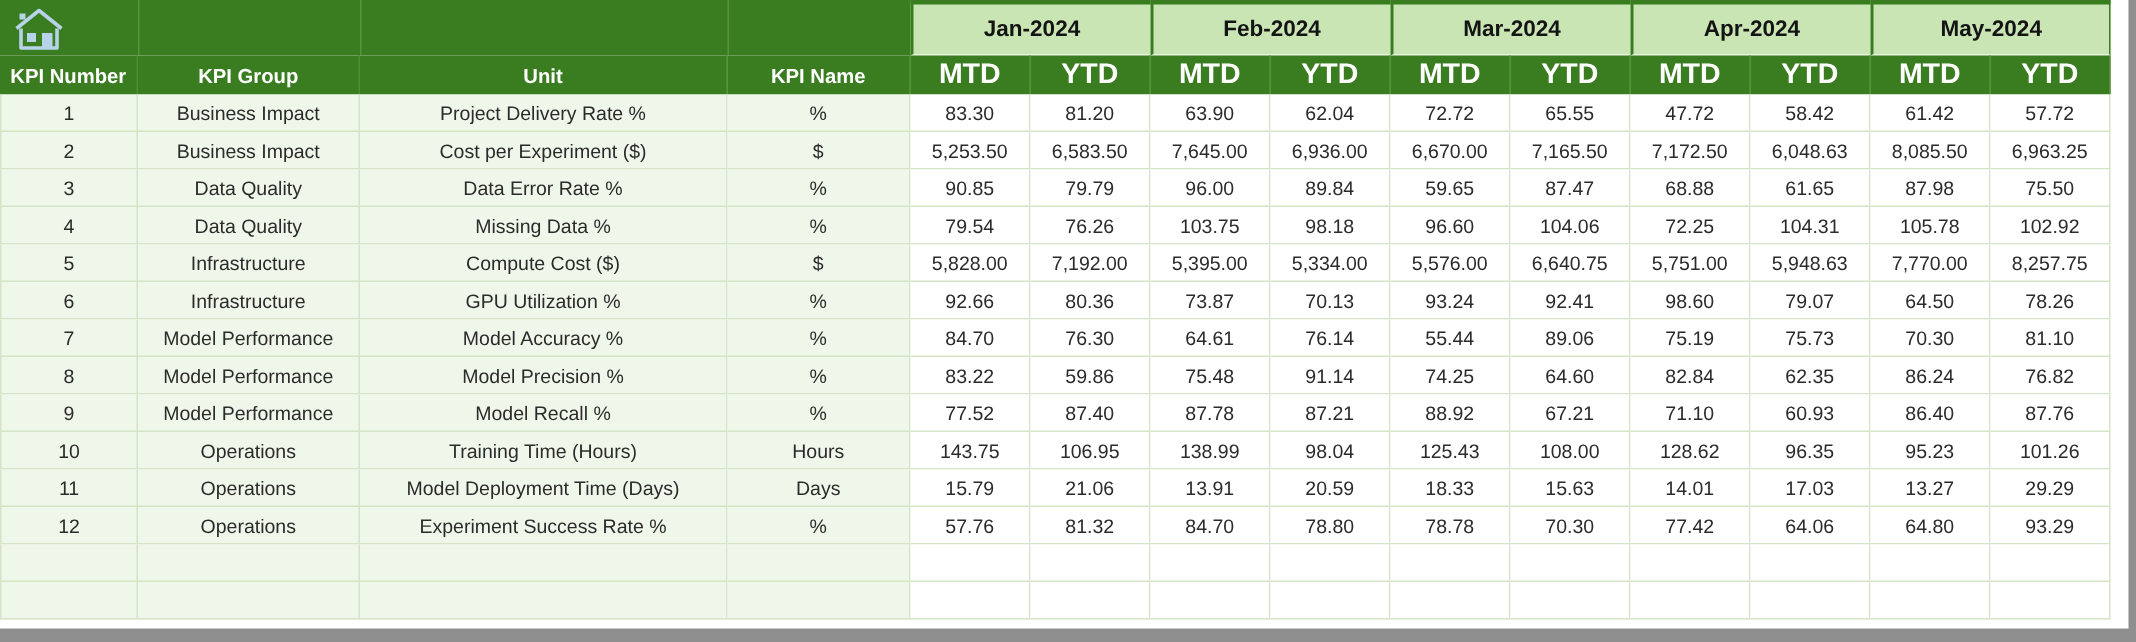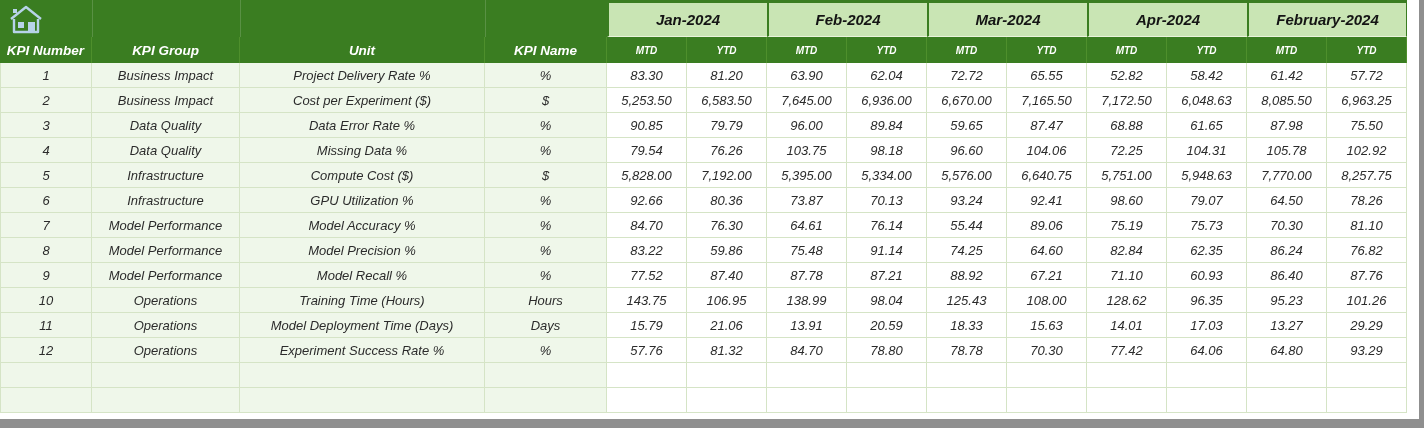--- a/index.html
+++ b/index.html
@@ -4,21 +4,21 @@
 <style>
   html,body{margin:0;padding:0;background:#ffffff;}
   body{font-family:"Liberation Sans", sans-serif;}
   .window{position:relative;width:1424px;height:428px;background:#ffffff;overflow:hidden;}
 
   .sheet{
     position:absolute;left:0;top:0;
     display:grid;
     grid-template-columns:92px 148px 245px 122px repeat(10,80px);
     grid-template-rows:37px 26px repeat(14,25px);
-    width:1407px;height:358px;font-style:italic;
+    width:1407px;height:358px;
   }
 
   
   .corner{
     grid-column:1 / span 4;
     background:#3A7D21;
     position:relative;
     display:flex;align-items:flex-start;justify-content:flex-start;
   }
   .corner-sep{position:absolute;top:0;bottom:0;width:1px;background:rgba(255,255,255,0.16);}
@@ -30,21 +30,21 @@
     border-left:2px solid #3A7D21;
     border-bottom:1px solid #E9F4DC;
     display:flex;align-items:center;justify-content:center;
     font-weight:bold;font-size:15px;color:#141414;
   }
   .month-cell.last{border-right:1px solid #3A7D21;}
 
   
   .subhdr{
     background:#3A7D21;color:#ffffff;
-    font-weight:bold;font-size:10px;
+    font-weight:bold;font-size:19px;
     display:flex;align-items:center;justify-content:center;
     border-right:1px solid #4E8F2C;
   }
   .subhdr.big{font-size:13.5px;}
 
   
   .cell{
     display:flex;align-items:center;justify-content:center;
     font-size:13px;color:#2b2b2b;
     border-right:1px solid #D5E4C6;
@@ -78,21 +78,21 @@
         </svg>
       </div>
       <div class="corner-sep" style="left:92px"></div>
       <div class="corner-sep" style="left:240px"></div>
       <div class="corner-sep" style="left:485px"></div>
     </div>
     <div class="month-cell">Jan-2024</div>
     <div class="month-cell">Feb-2024</div>
     <div class="month-cell">Mar-2024</div>
     <div class="month-cell">Apr-2024</div>
-    <div class="month-cell last">February-2024</div>
+    <div class="month-cell last">May-2024</div>
 
     <div class="subhdr big">KPI Number</div>
     <div class="subhdr big">KPI Group</div>
     <div class="subhdr big">Unit</div>
     <div class="subhdr big">KPI Name</div>
     <div class="subhdr">MTD</div>
     <div class="subhdr">YTD</div>
     <div class="subhdr">MTD</div>
     <div class="subhdr">YTD</div>
     <div class="subhdr">MTD</div>
@@ -105,21 +105,21 @@
   <div class="cell label-cell first-col">1</div>
       <div class="cell label-cell">Business Impact</div>
       <div class="cell label-cell">Project Delivery Rate %</div>
       <div class="cell label-cell">%</div>
       <div class="cell value-cell">83.30</div>
       <div class="cell value-cell">81.20</div>
       <div class="cell value-cell">63.90</div>
       <div class="cell value-cell">62.04</div>
       <div class="cell value-cell">72.72</div>
       <div class="cell value-cell">65.55</div>
-      <div class="cell value-cell">52.82</div>
+      <div class="cell value-cell">47.72</div>
       <div class="cell value-cell">58.42</div>
       <div class="cell value-cell">61.42</div>
       <div class="cell value-cell">57.72</div>
       <div class="cell label-cell first-col">2</div>
       <div class="cell label-cell">Business Impact</div>
       <div class="cell label-cell">Cost per Experiment ($)</div>
       <div class="cell label-cell">$</div>
       <div class="cell value-cell">5,253.50</div>
       <div class="cell value-cell">6,583.50</div>
       <div class="cell value-cell">7,645.00</div>

